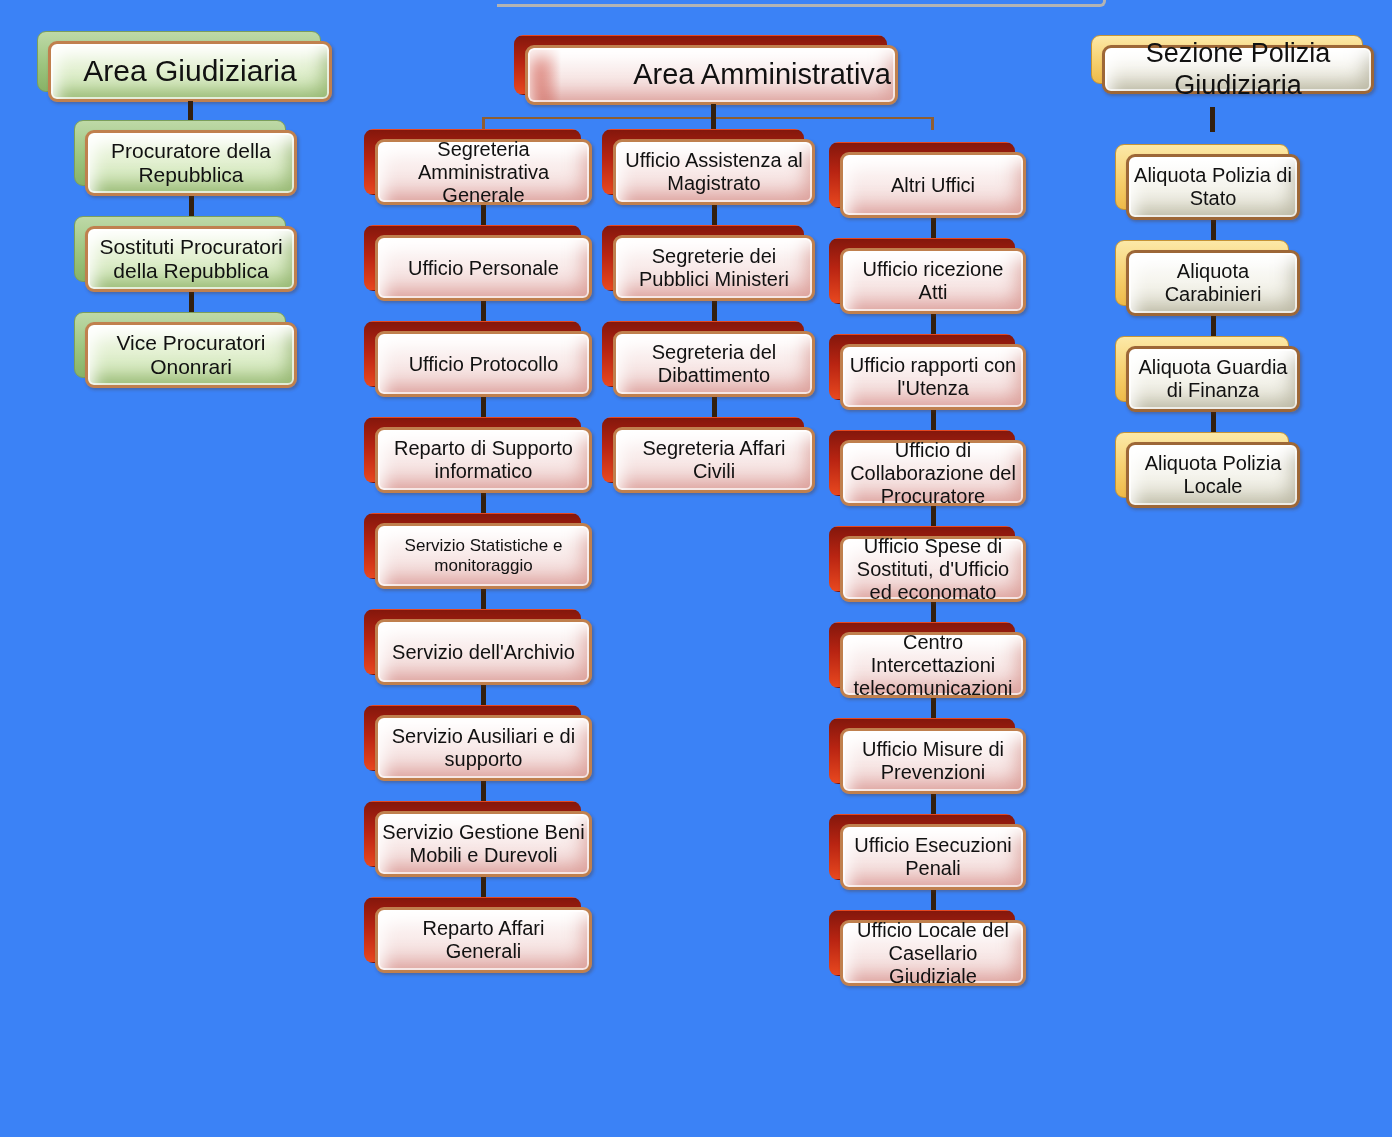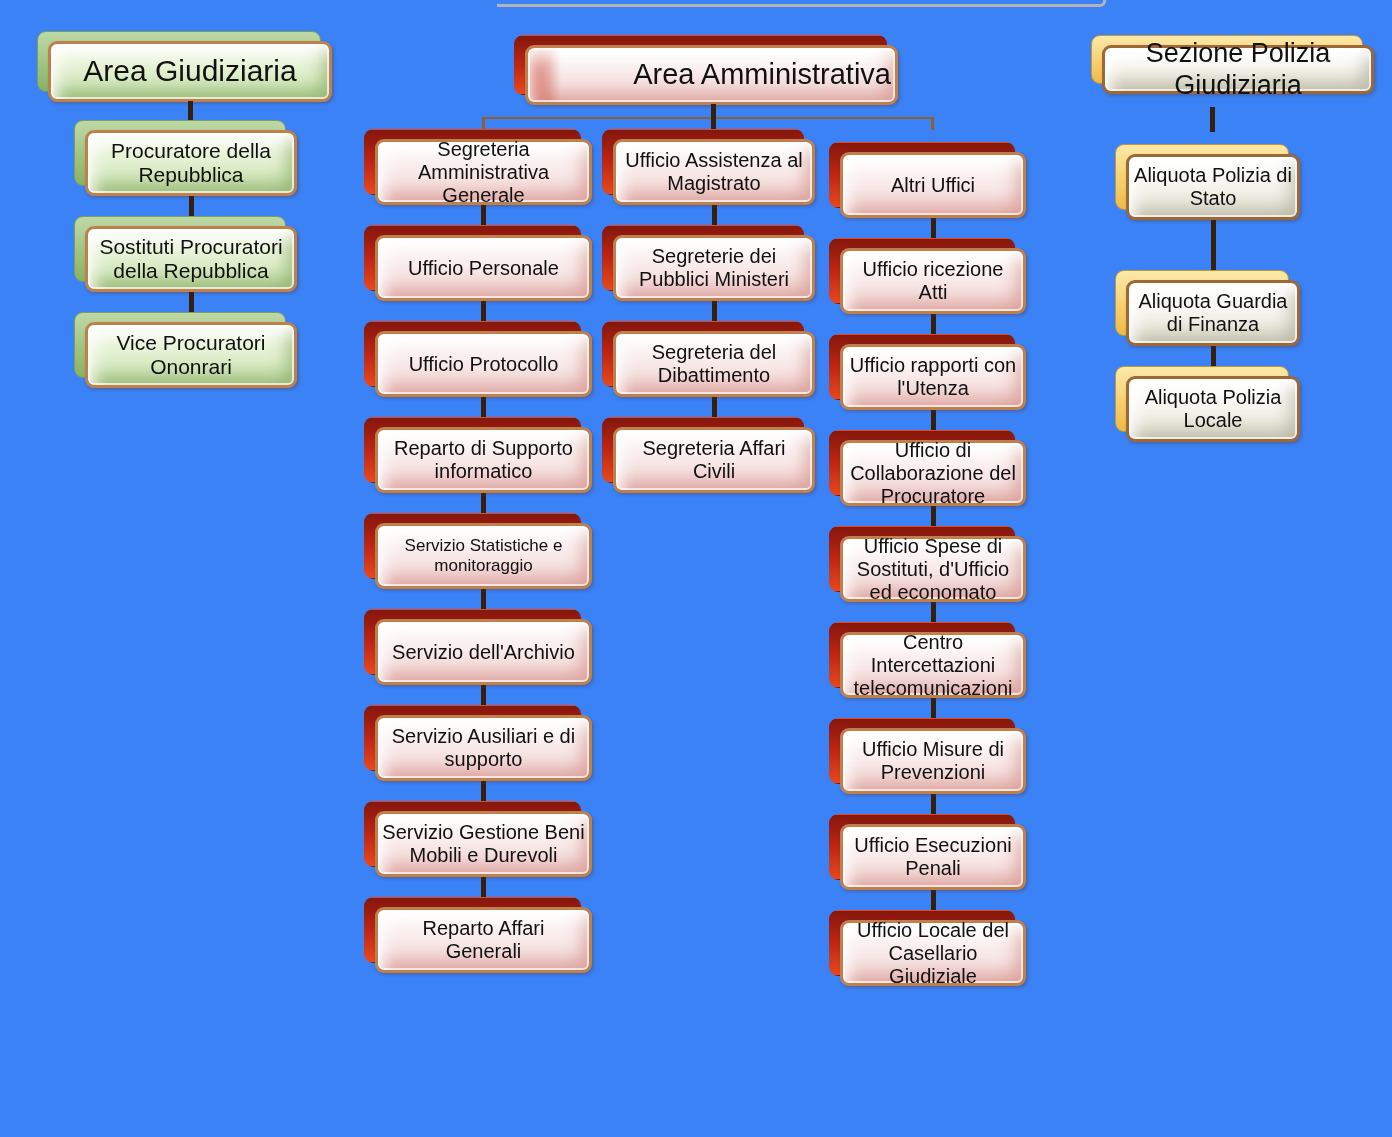--- a/index.html
+++ b/index.html
@@ -279,24 +279,30 @@
   <div class="conn-v" style="left:1210px;top:107px;height:25px;"></div>
 
   <div class="col" style="left:1126px;top:140px;width:174px;margin-top:14px;">
     <div class="node yellow">
       <div class="shadow"></div>
       <div class="main">
           <span>Aliquota Polizia di Stato</span>
         </div>
     </div>
     <div class="flowconn"></div>
-    <div class="flowconn"></div>
     <div class="node yellow">
       <div class="shadow"></div>
       <div class="main">
+          <span>Aliquota Carabinieri</span>
+        </div>
+    </div>
+    <div class="flowconn"></div>
+    <div class="node yellow">
+      <div class="shadow"></div>
+      <div class="main">
           <span>Aliquota Guardia di Finanza</span>
         </div>
     </div>
     <div class="flowconn"></div>
     <div class="node yellow">
       <div class="shadow"></div>
       <div class="main">
           <span>Aliquota Polizia Locale</span>
         </div>
     </div>

